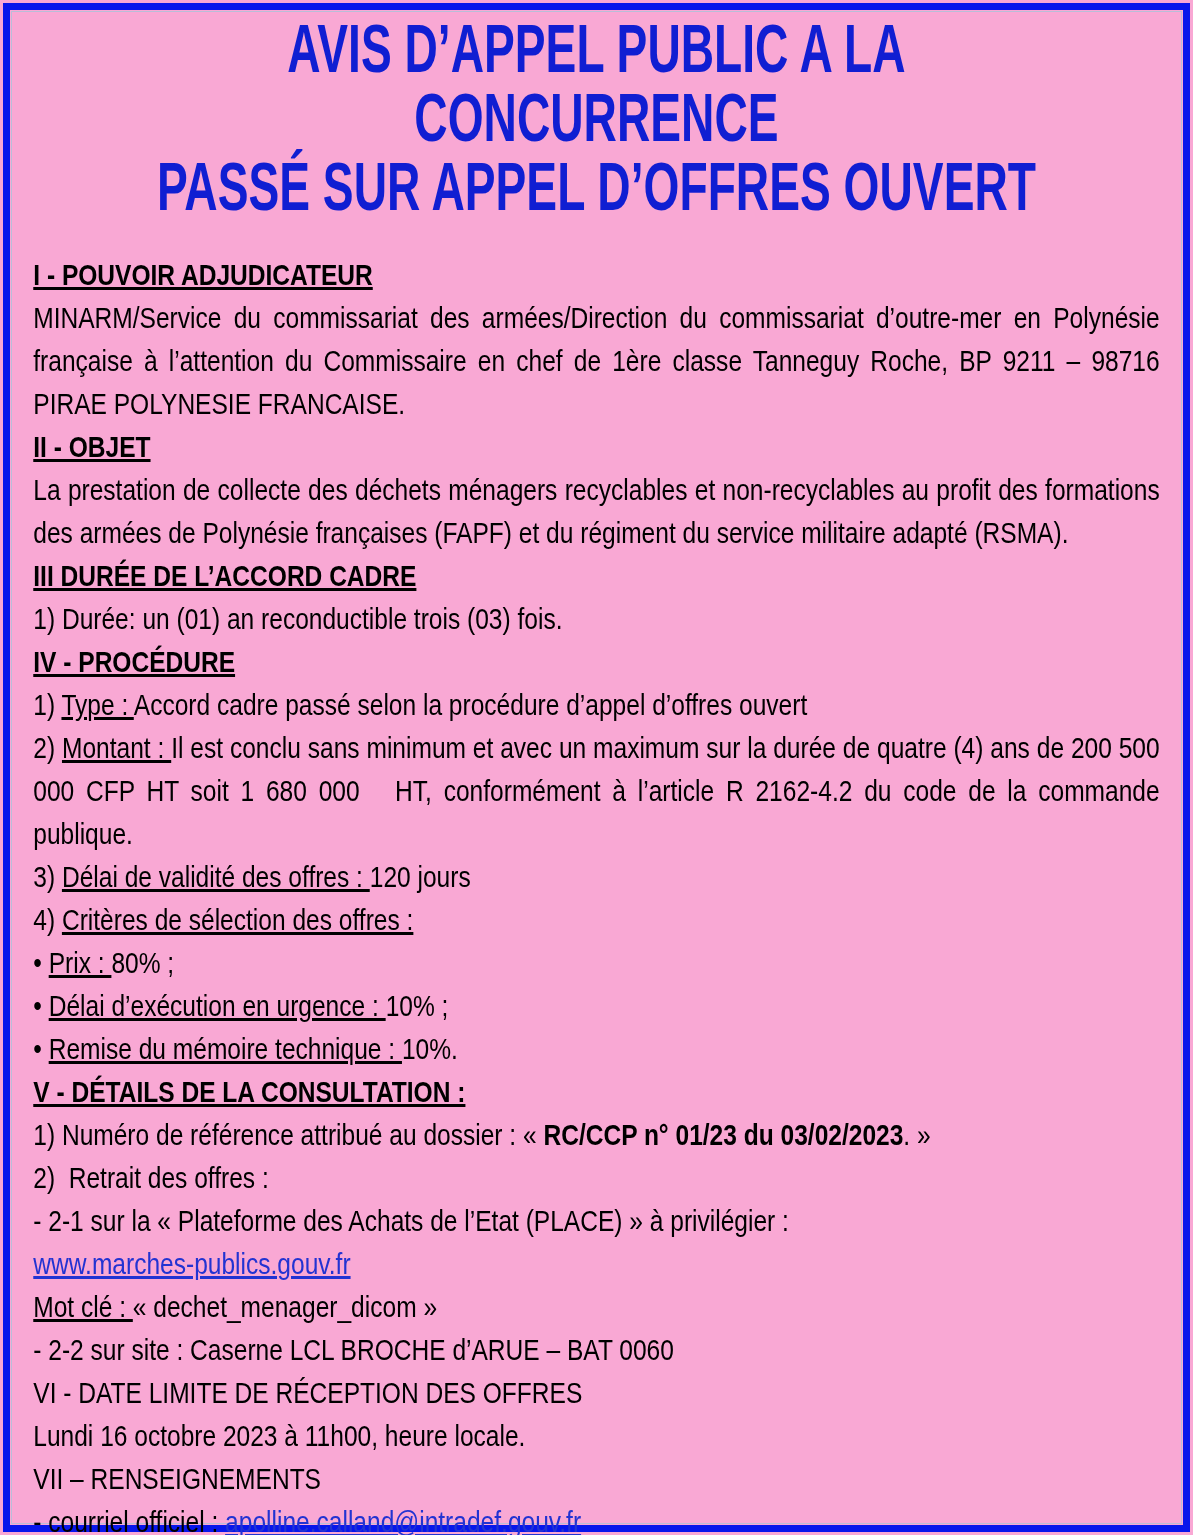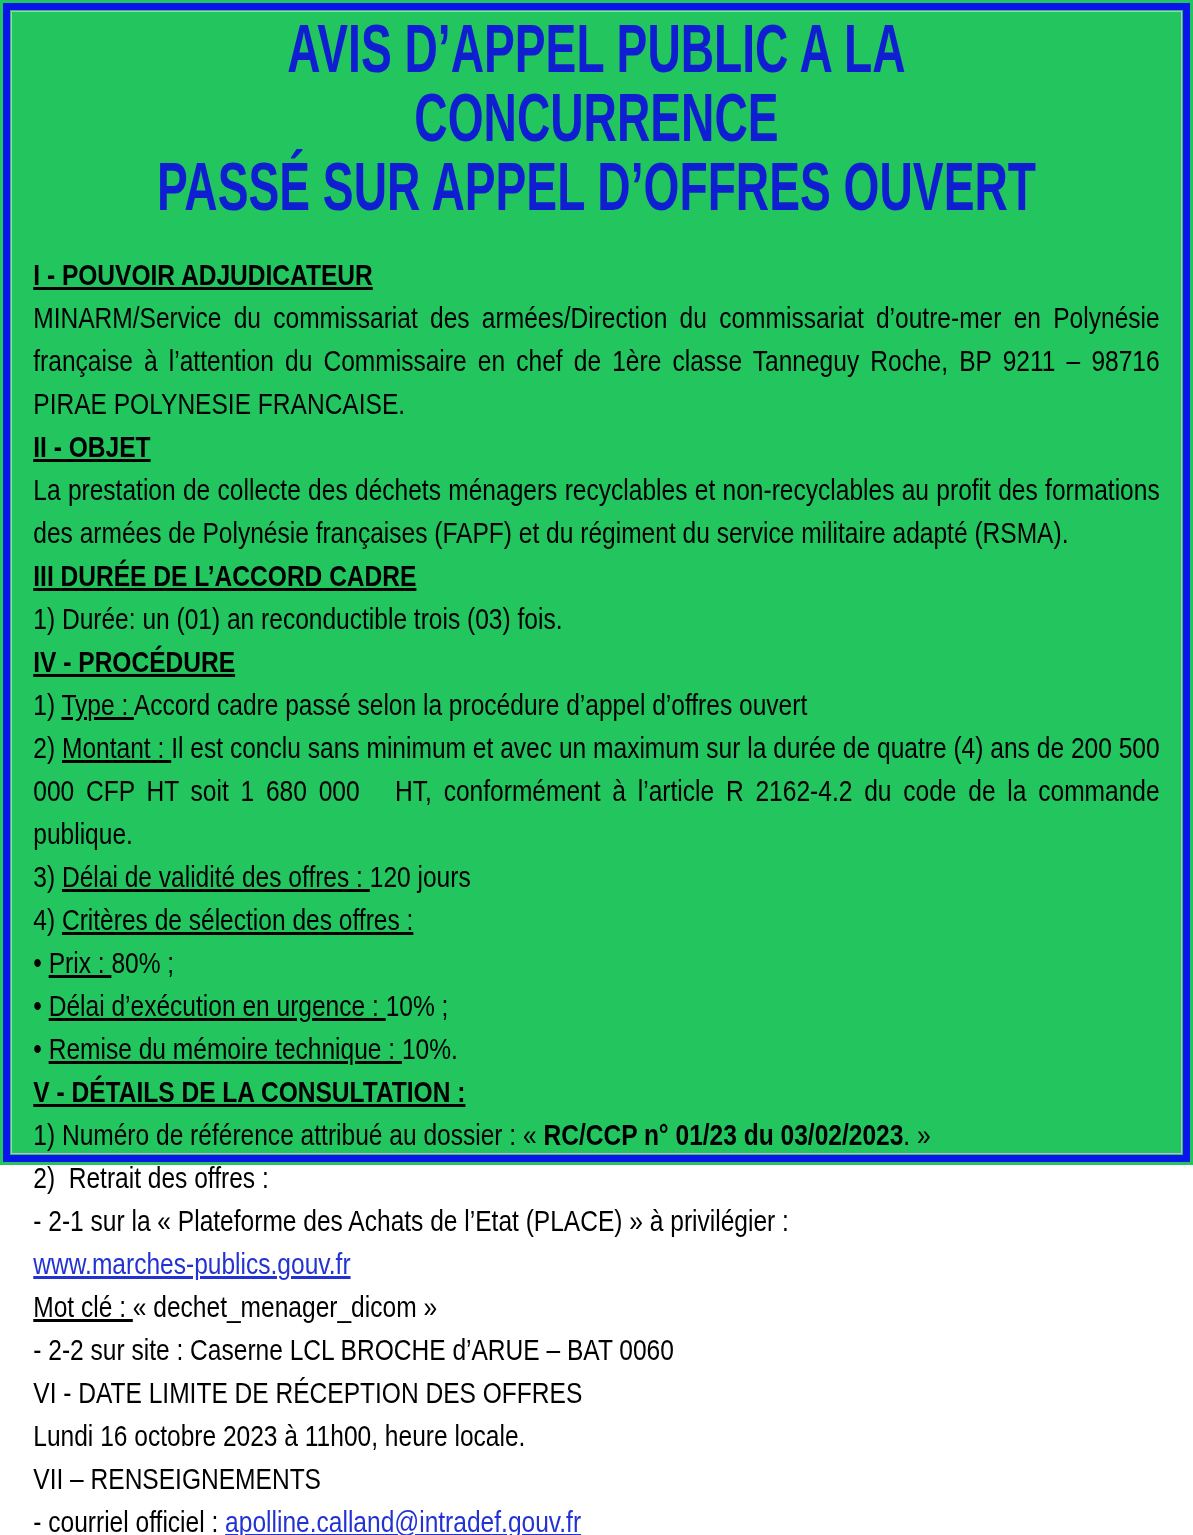--- a/index.html
+++ b/index.html
@@ -2,21 +2,21 @@
 <html style="--border-color: #0816eb; --title-color: #101ed2; --link-color: #2233d2;"><head>
 <meta charset="utf-8">
 <style>
   html, body {
     margin: 0; padding: 0;
     width: 1193px; height: 1535px;
     background: #ffffff;
     font-family: "Liberation Sans", sans-serif;
     overflow: hidden;
   }
-  .page { position: relative; width: 1193px; height: 1165px; background: #22c55e; }
+  .page { position: relative; width: 1193px; height: 1535px; background: #f9a8d4; }
   .frame {
     position: absolute; inset: 3px;
     border: 7px solid var(--border-color, #0816eb);
     pointer-events: none;
   }
   .innerline {
     position: absolute; inset: 11px;
     border: 1px solid #b9bdd8;
     pointer-events: none;
   }

